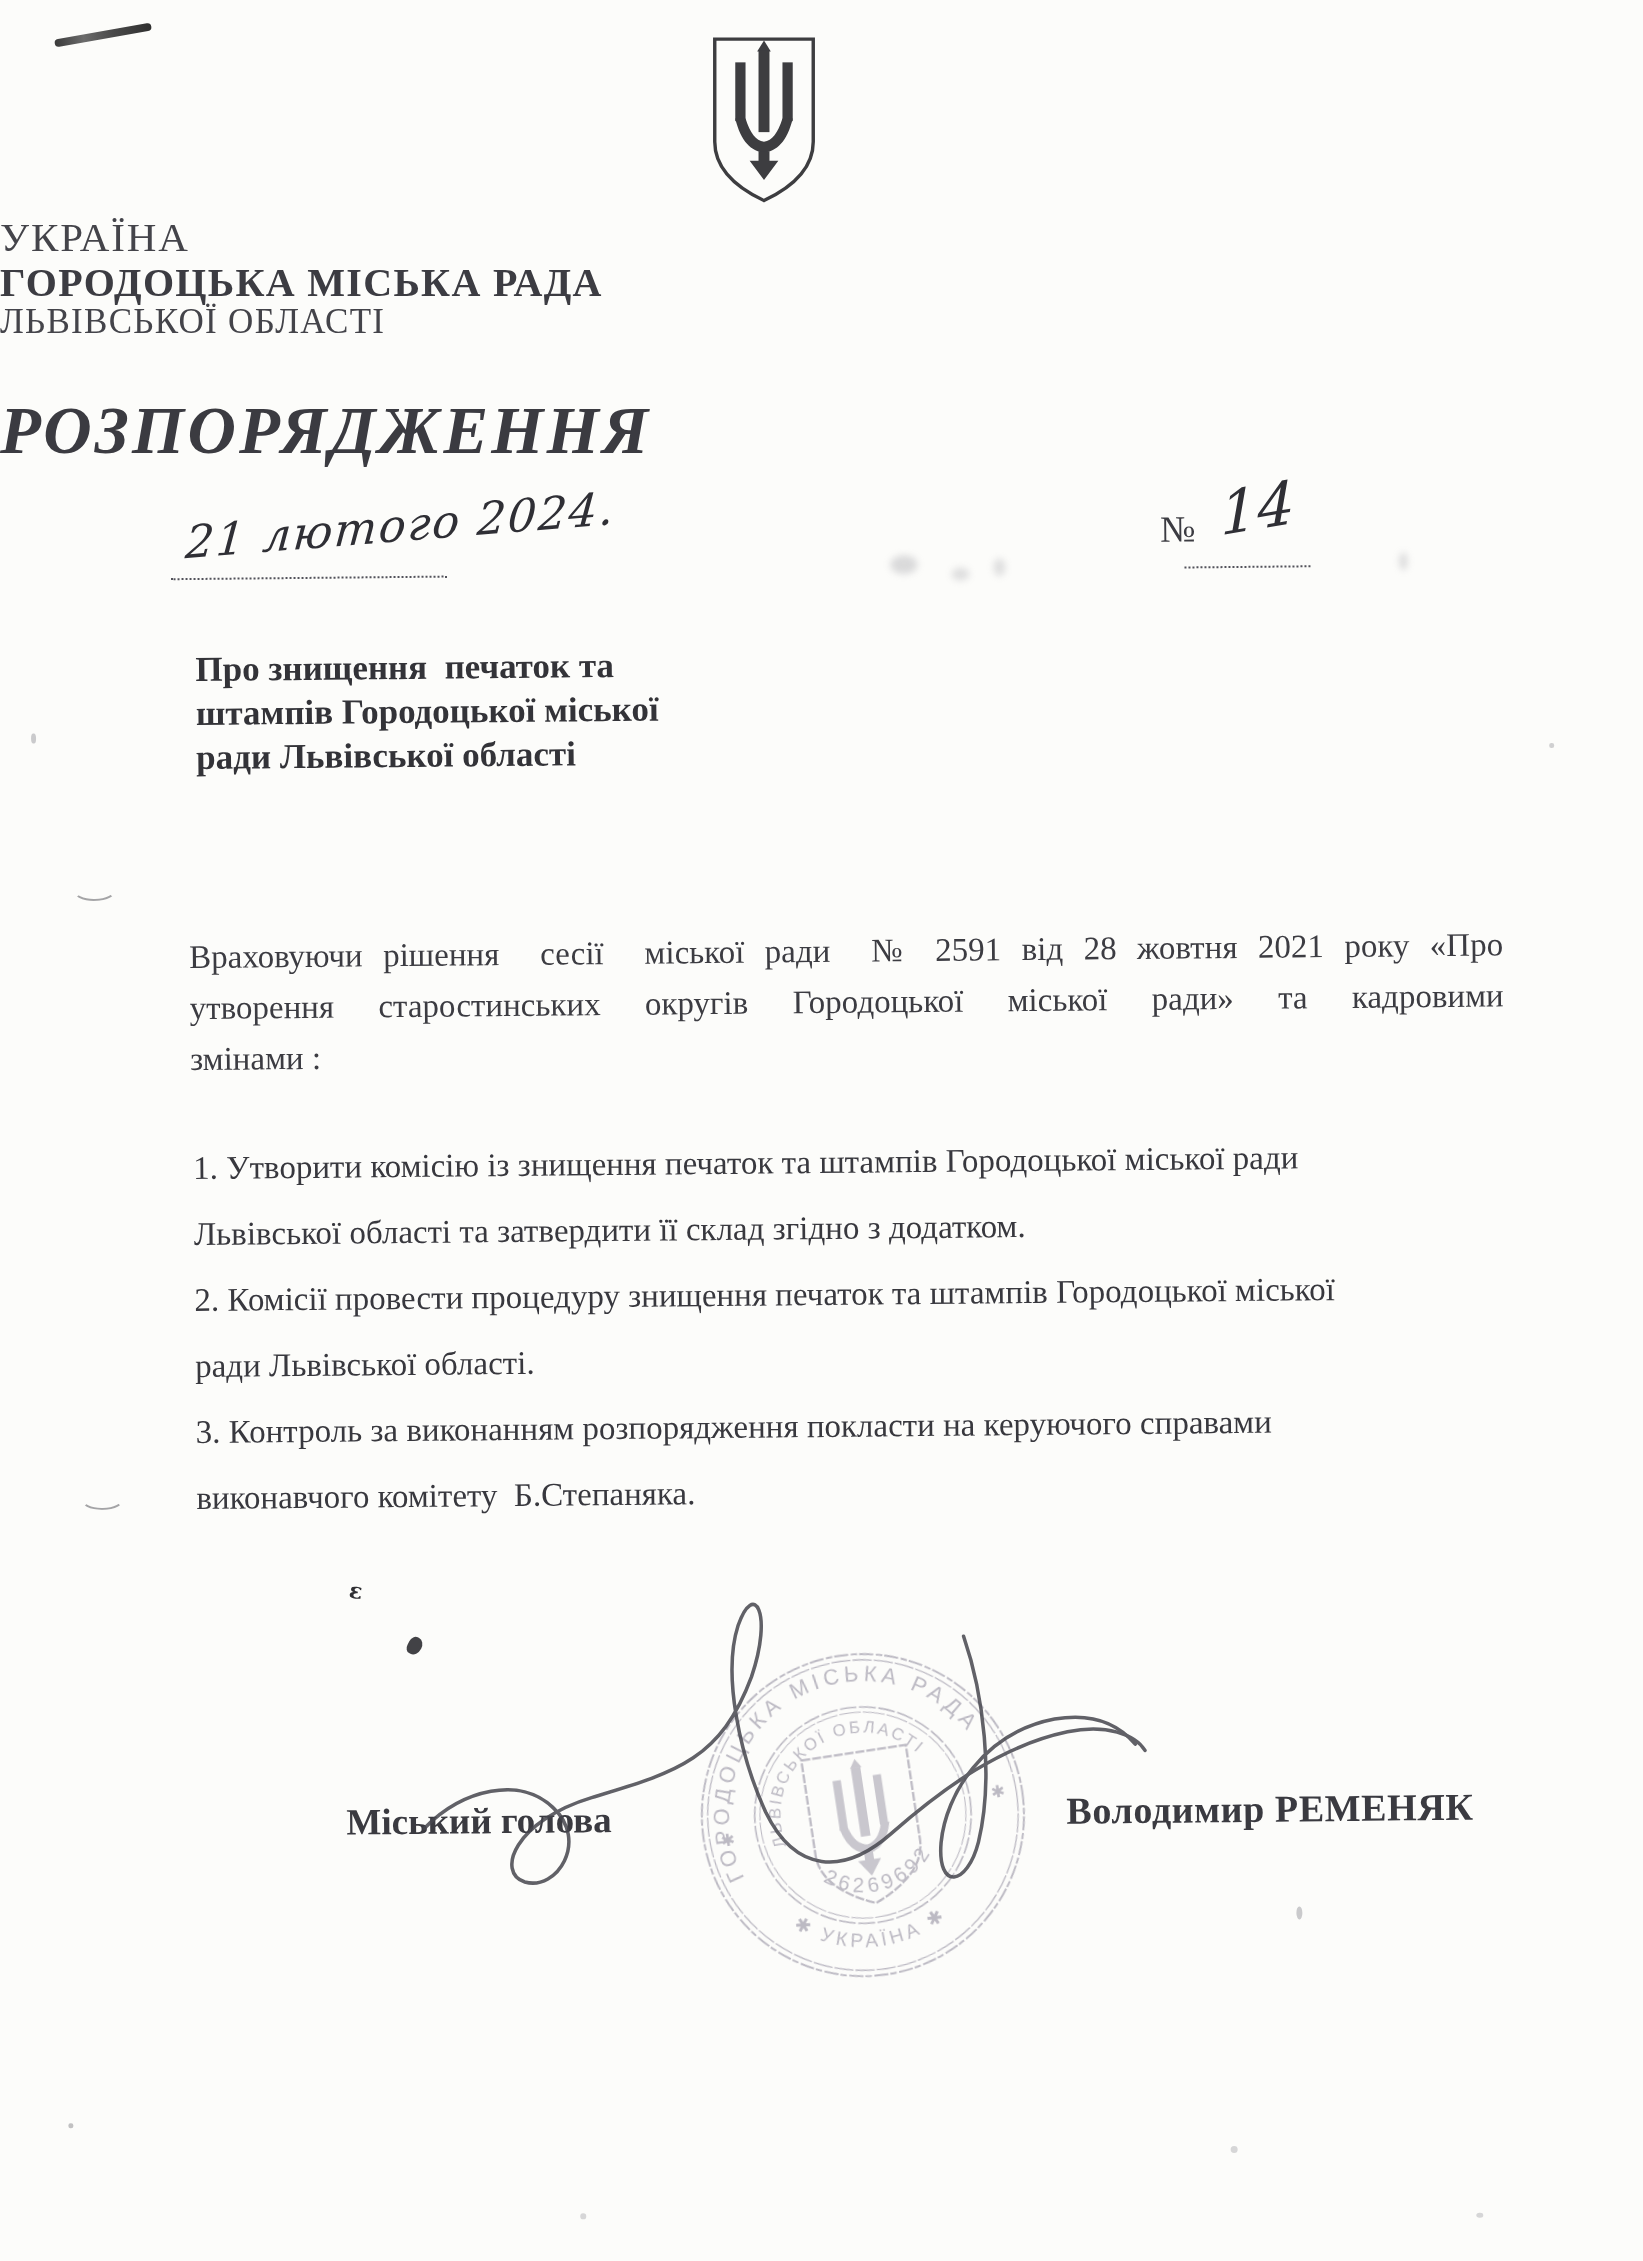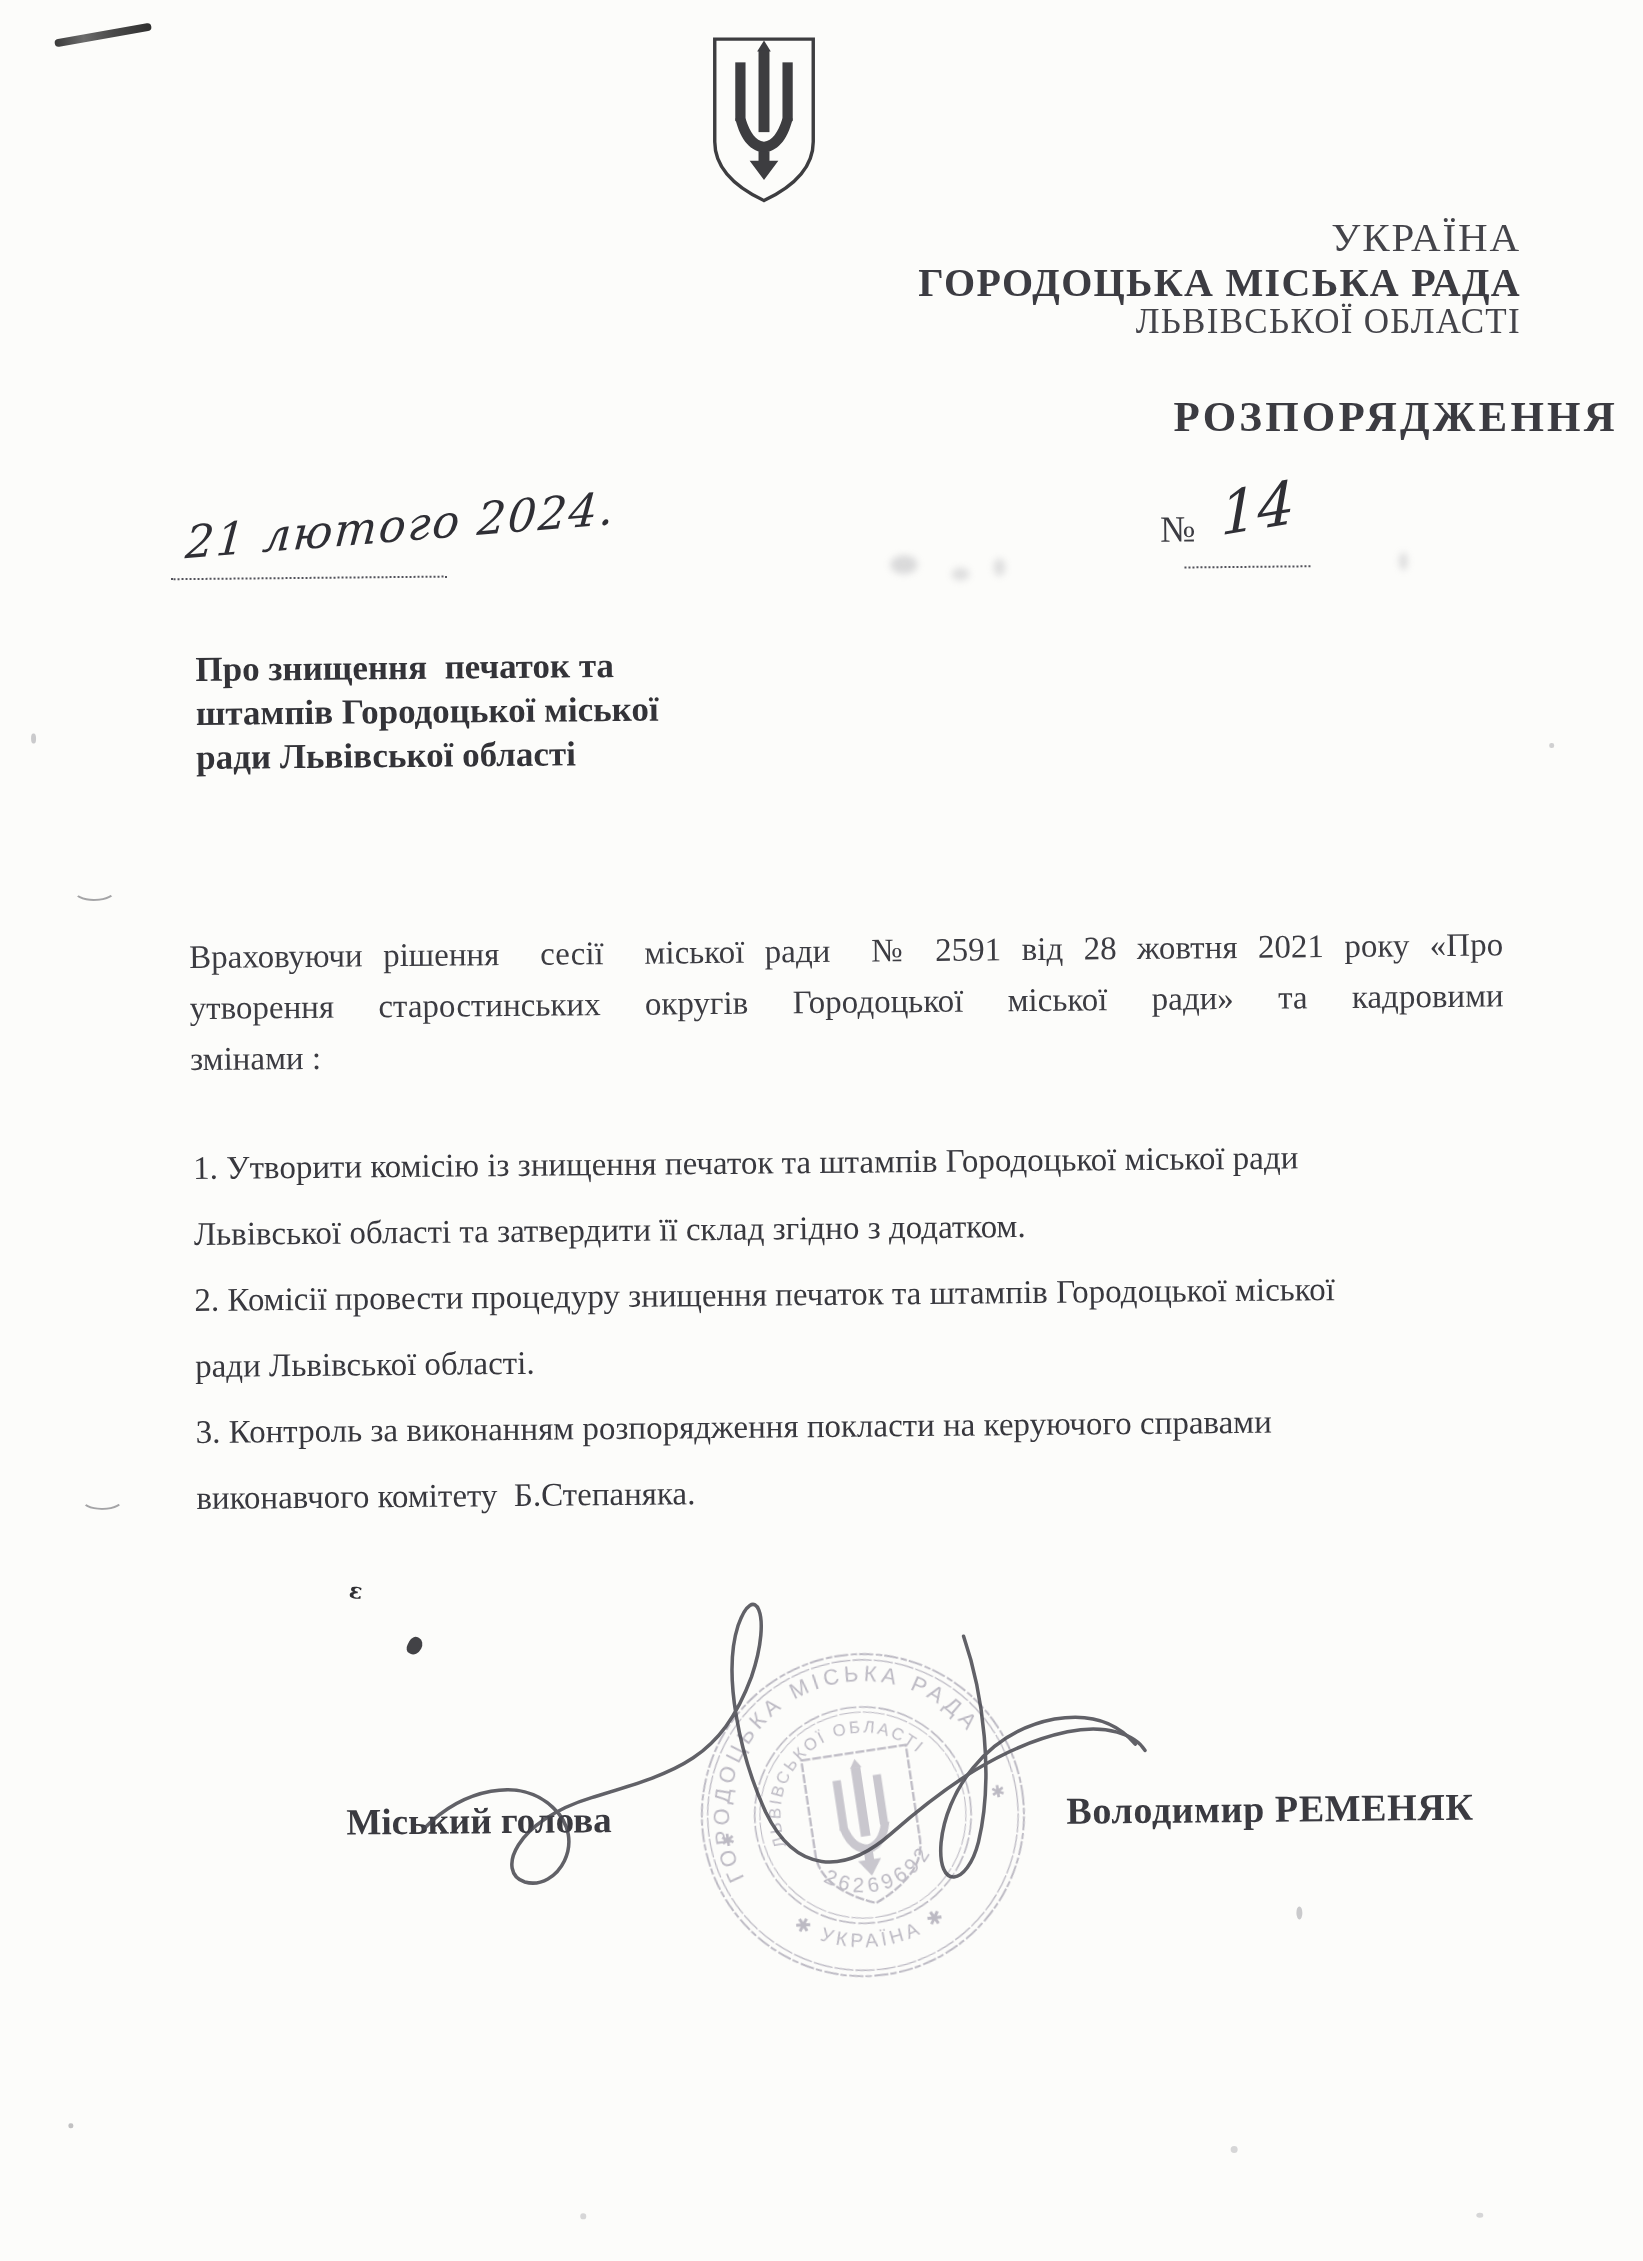--- a/index.html
+++ b/index.html
@@ -2,28 +2,28 @@
 <html lang="uk" style="font-size:10.3px"><head>
 <meta charset="utf-8">
 <style>
   html,body{margin:0;padding:0;background:#e8e8e6;}
   .page{
     position:relative;width:1644px;height:2261px;margin:0 auto;
     background:#fcfcfa;overflow:hidden;
     font-family:"Liberation Serif", serif;color:#3a3a40;
   }
   .abs{position:absolute;}
-  .center-wrap{text-align:right;}
+  .center-wrap{text-align:left;}
   .pre{white-space:pre-wrap;}
 
   
   .country{font-size:41px;letter-spacing:1.9px;color:#44444a;}
   .council{font-size:40px;font-weight:bold;letter-spacing:1.3px;color:#3c3c42;}
   .region{font-size:35px;letter-spacing:1.3px;color:#44444a;}
-  .doc-title{font-size:43px;font-weight:bold;letter-spacing:3.2px;color:#3b3b41;}
+  .doc-title{font-size:67px;font-weight:bold;letter-spacing:3.2px;color:#3b3b41;font-style:italic;}
 
   
   .tilt{position:absolute;left:0;top:0;width:1644px;height:2261px;
         transform:rotate(-0.55deg);transform-origin:822px 1354px;}
 
   
   .handwriting{
     font-family:"DejaVu Serif", serif;font-style:italic;color:#2f2f35;
   }
   .hw-date{font-size:45px;transform:rotate(-4deg) skewX(-9deg);letter-spacing:1.9px;}

